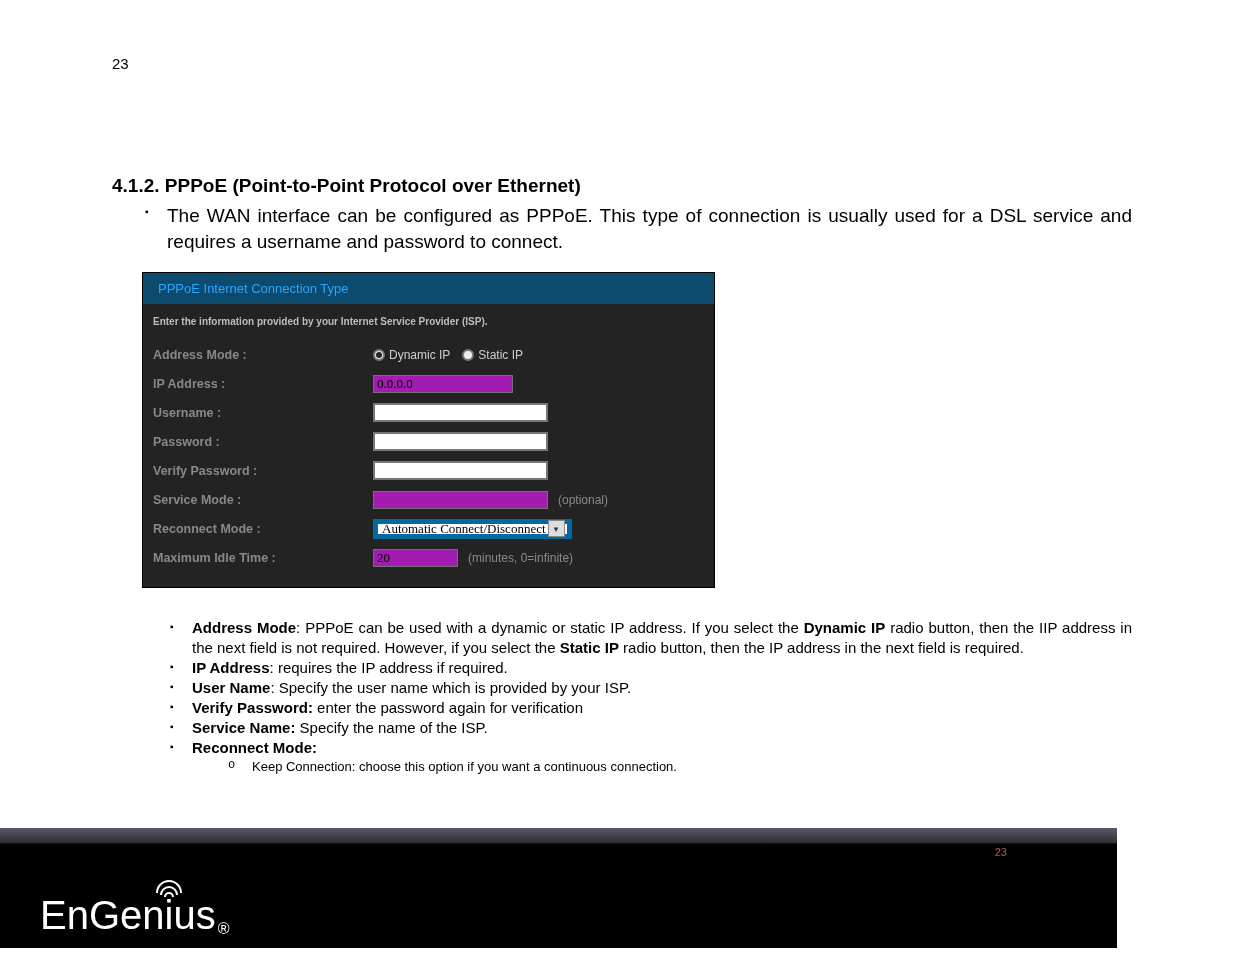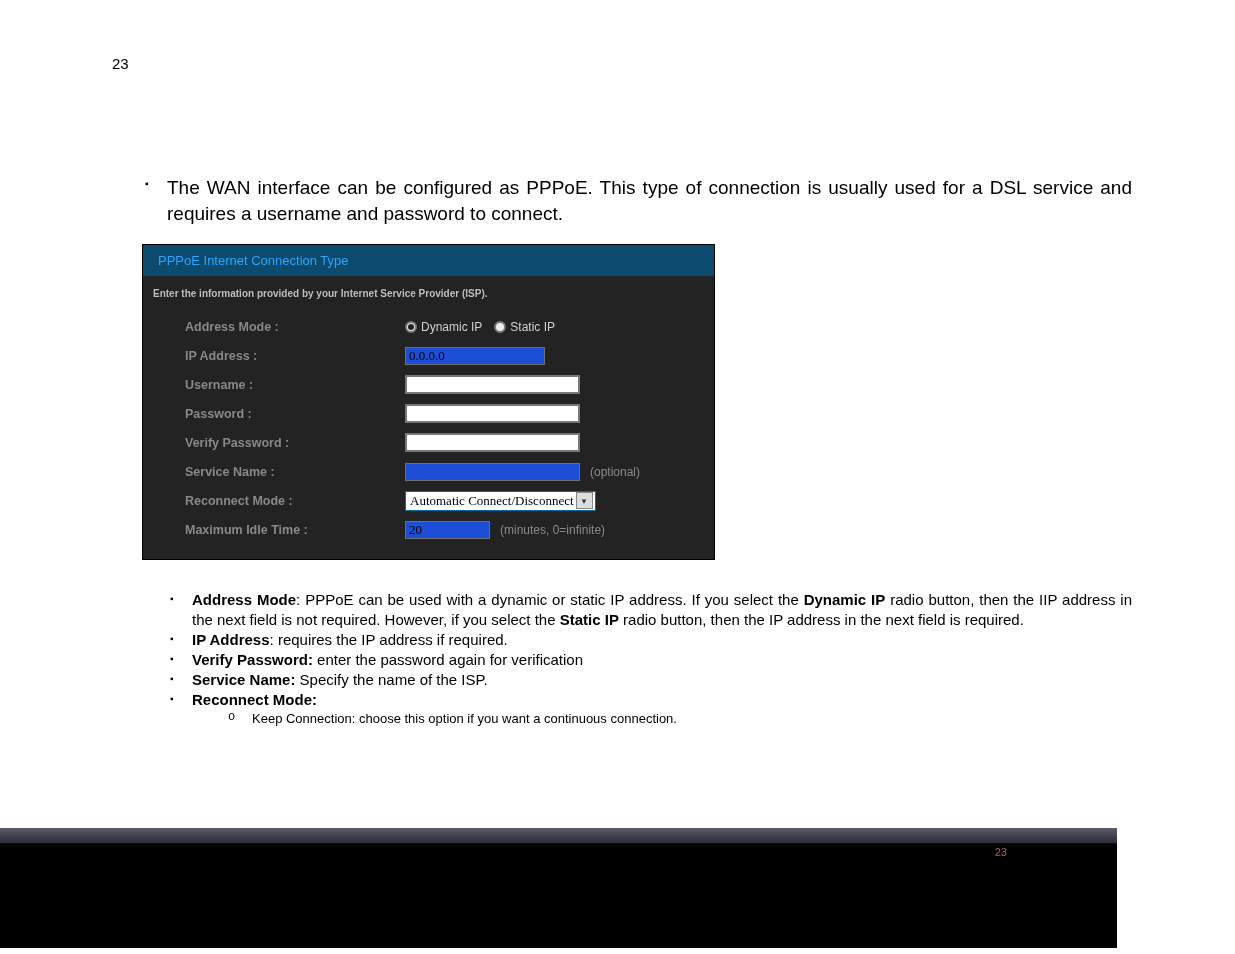--- a/index.html
+++ b/index.html
@@ -83,21 +83,20 @@
     display: flex;
     align-items: center;
     min-height: 27px;
     margin: 2px 0;
   }
   .form-label {
     width: 220px;
     color: #888;
     font-weight: bold;
     font-size: 12.5px;
-    margin-left: 32px;
   }
   .form-field {
     display: flex;
     align-items: center;
     gap: 4px;
   }
   .radio {
     width: 12px; height: 12px;
     border: 2px solid #777;
     background: #eee;
@@ -113,21 +112,21 @@
     width: 6px; height: 6px;
     background: #222;
     border-radius: 50%;
   }
   .radio-label {
     color: #cfcfcf;
     font-size: 12px;
     margin-right: 8px;
   }
   .text-input {
-    background: #1d4ed8;
+    background: #a21caf;
     color: #000;
     font-family: "Times New Roman", Times, serif;
     font-size: 13px;
     border: 1px solid #707070;
     height: 18px;
     width: 140px;
     padding: 0 3px;
     box-sizing: border-box;
   }
   .text-input.wide { width: 175px; }
@@ -137,21 +136,21 @@
     border: 2px solid #777;
     height: 19px;
     width: 175px;
     box-sizing: border-box;
   }
   .select-box {
     background: #fff;
     color: #000;
     font-family: "Times New Roman", Times, serif;
     font-size: 13px;
-    border: 1px solid #0369a1;
+    border: 5px solid #0369a1;
     height: 20px;
     display: inline-flex;
     align-items: center;
     padding: 0 2px 0 4px;
     box-sizing: border-box;
     gap: 2px;
   }
   .select-arrow {
     width: 15px; height: 15px;
     background: #ddd;
@@ -255,20 +254,21 @@
 </style>
 </head>
 <body>
 
 <div class="page">
 
   <div class="top-page-num">23</div>
 
   <div class="content">
 
+    <h2 class="section-title">4.1.2. PPPoE (Point-to-Point Protocol over Ethernet)</h2>
 
     <ul class="intro-list">
       <li>The WAN interface can be configured as PPPoE. This type of connection is usually used for a DSL service and requires a username and password to connect.</li>
     </ul>
 
     <div class="config-panel">
       <div class="panel-title">PPPoE Internet Connection Type</div>
       <div class="panel-body">
         <div class="panel-desc">Enter the information provided by your Internet Service Provider (ISP).</div>
 
@@ -304,21 +304,21 @@
         </div>
 
         <div class="form-row">
           <div class="form-label">Verify Password :</div>
           <div class="form-field">
             <div class="pw-input"></div>
           </div>
         </div>
 
         <div class="form-row">
-          <div class="form-label">Service Name :</div>
+          <div class="form-label">Service Mode :</div>
           <div class="form-field">
             <input class="text-input wide" value="" style="">
             <span class="hint">(optional)</span>
           </div>
         </div>
 
         <div class="form-row">
           <div class="form-label">Reconnect Mode :</div>
           <div class="form-field">
             <div class="select-box">
@@ -340,33 +340,48 @@
     </div>
 
     <ul class="desc-list">
       <li>
         <b>Address Mode</b><span>: PPPoE can be used with a dynamic or static IP address. If you select the </span><b>Dynamic IP</b><span> radio button, then the IIP address in the next field is not required. However, if you select the </span><b>Static IP</b><span> radio button, then the IP address in the next field is required.</span>
       </li>
       <li>
         <b>IP Address</b><span>: requires the IP address if required.</span>
       </li>
       <li>
+        <b>User Name</b><span>: Specify the user name which is provided by your ISP.</span>
+      </li>
+      <li>
         <b>Verify Password:</b><span> enter the password again for verification</span>
       </li>
       <li>
         <b>Service Name:</b><span> Specify the name of the ISP.</span>
       </li>
       <li>
         <b>Reconnect Mode:</b>
         <ul class="sub-list">
           <li>Keep Connection: choose this option if you want a continuous connection.</li>
         </ul>
       </li>
     </ul>
 
   </div>
 
   <div class="footer">
     <div class="footer-top-bar"></div>
     <div class="footer-page">23</div>
+    <div class="logo">
+      <span>EnGen</span>
+        <span class="i-dot">i
+        <svg class="wifi" width="28" height="18" viewBox="0 0 28 18">
+          <path d="M2 14 A12 12 0 0 1 26 14" stroke="#fff" stroke-width="2" fill="none"></path>
+          <path d="M6 16 A8 8 0 0 1 22 16" stroke="#fff" stroke-width="2" fill="none"></path>
+          <path d="M10 18 A4 4 0 0 1 18 18" stroke="#fff" stroke-width="2" fill="none"></path>
+        </svg>
+      </span>
+        <span>us</span>
+        <sup class="reg">®</sup>
+    </div>
   </div>
 
 </div>
 
 </body></html>

